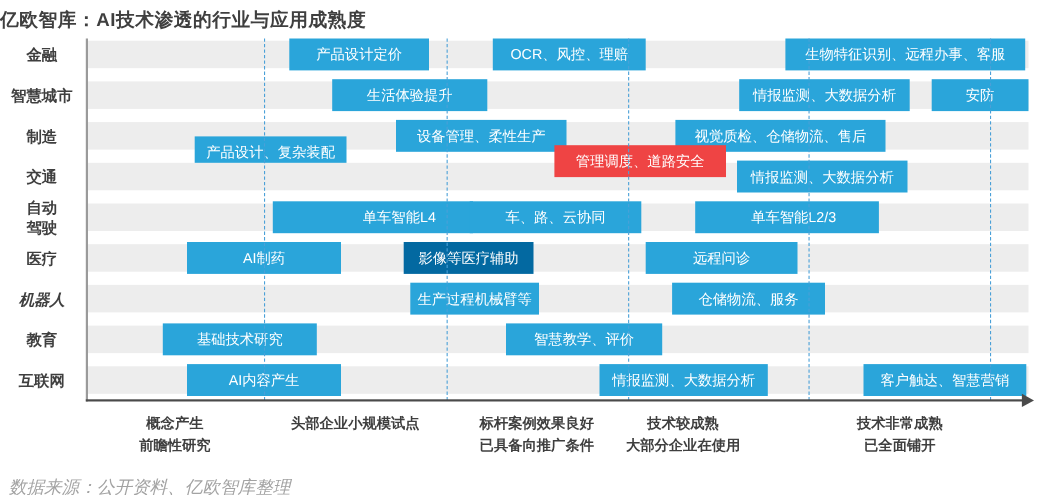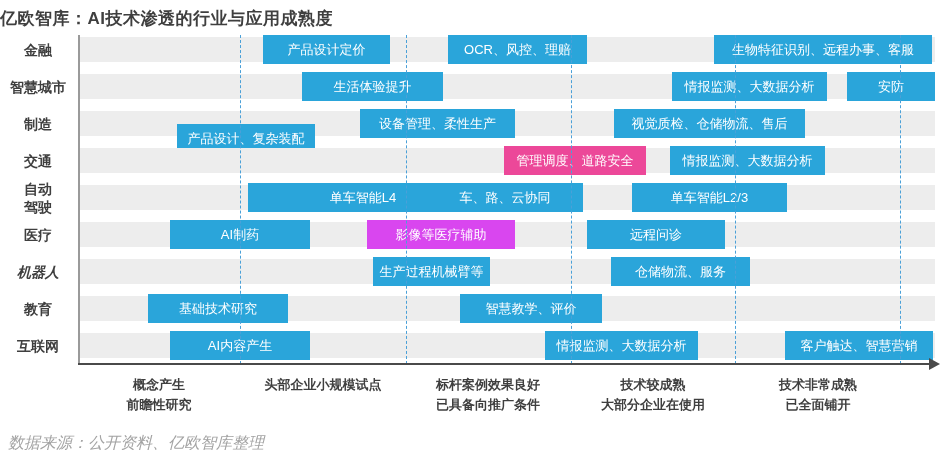--- a/index.html
+++ b/index.html
@@ -37,32 +37,32 @@
       <div class="box" style="left: 302px; width: 141px; top: 72px; background: rgb(42, 165, 218); color: rgb(255, 255, 255);">生活体验提升</div>
       <div class="box" style="left: 672px; width: 155px; top: 72px; background: rgb(42, 165, 218); color: rgb(255, 255, 255);">情报监测、大数据分析</div>
       <div class="box" style="left: 847px; width: 88px; top: 72px; background: rgb(42, 165, 218); color: rgb(255, 255, 255);">安防</div>
       <div class="row-band" style="top: 111px; background: rgb(237, 237, 237);"></div>
       <div class="row-label" style="color: rgb(63, 63, 63); top: 123.5px; transform: translateY(-50%);">制造</div>
       <div class="box" style="left: 177px; width: 138px; top: 124px; background: rgb(42, 165, 218); color: rgb(255, 255, 255);">产品设计、复杂装配</div>
       <div class="box" style="left: 360px; width: 155px; top: 109px; background: rgb(42, 165, 218); color: rgb(255, 255, 255);">设备管理、柔性生产</div>
       <div class="box" style="left: 614px; width: 191px; top: 109px; background: rgb(42, 165, 218); color: rgb(255, 255, 255);">视觉质检、仓储物流、售后</div>
       <div class="row-band" style="top: 148px; background: rgb(237, 237, 237);"></div>
       <div class="row-label" style="color: rgb(63, 63, 63); top: 160.5px; transform: translateY(-50%);">交通</div>
-      <div class="box" style="left: 504px; width: 142px; top: 146px; background: #ec4899; color: rgb(255, 255, 255);">管理调度、道路安全</div>
+      <div class="box" style="left: 504px; width: 156px; top: 132px; background: #ef4444; color: rgb(255, 255, 255);">管理调度、道路安全</div>
       <div class="box" style="left: 670px; width: 155px; top: 146px; background: rgb(42, 165, 218); color: rgb(255, 255, 255);">情报监测、大数据分析</div>
       <div class="row-band" style="top: 185px; background: rgb(237, 237, 237);"></div>
       <div class="row-label" style="color: rgb(63, 63, 63); top: 197.5px; transform: translateY(-50%);">自动
 驾驶</div>
       <div class="box" style="left: 248px; width: 134px; top: 183px; background: rgb(42, 165, 218); color: rgb(255, 255, 255); padding-left: 48px;">单车智能L4</div>
       <div class="box" style="left: 427px; width: 156px; top: 183px; background: rgb(42, 165, 218); color: rgb(255, 255, 255);">车、路、云协同</div>
-      <div class="box" style="left: 632px; width: 155px; top: 183px; background: rgb(42, 165, 218); color: rgb(255, 255, 255);">单车智能L2/3</div>
+      <div class="box" style="left: 632px; width: 155px; top: 183px; background: rgb(42, 165, 218); color: rgb(255, 255, 255); padding-left: 12px;">单车智能L2/3</div>
       <div class="row-band" style="top: 222px; background: rgb(237, 237, 237);"></div>
       <div class="row-label" style="color: rgb(63, 63, 63); top: 234.5px; transform: translateY(-50%);">医疗</div>
       <div class="box" style="left: 170px; width: 140px; top: 220px; background: rgb(42, 165, 218); color: rgb(255, 255, 255);">AI制药</div>
-      <div class="box" style="left: 367px; width: 148px; top: 220px; background: #d946ef; color: rgb(255, 255, 255);">影像等医疗辅助</div>
+      <div class="box" style="left: 367px; width: 118px; top: 220px; background: #0369a1; color: rgb(255, 255, 255);">影像等医疗辅助</div>
       <div class="box" style="left: 587px; width: 138px; top: 220px; background: rgb(42, 165, 218); color: rgb(255, 255, 255);">远程问诊</div>
       <div class="row-band" style="top: 259px; background: rgb(237, 237, 237);"></div>
       <div class="row-label" style="color: rgb(63, 63, 63); top: 271.5px; transform: translateY(-50%); font-style: italic;">机器人</div>
       <div class="box" style="left: 373px; width: 117px; top: 257px; background: rgb(42, 165, 218); color: rgb(255, 255, 255);">生产过程机械臂等</div>
       <div class="box" style="left: 611px; width: 139px; top: 257px; background: rgb(42, 165, 218); color: rgb(255, 255, 255);">仓储物流、服务</div>
       <div class="row-band" style="top: 296px; background: rgb(237, 237, 237);"></div>
       <div class="row-label" style="color: rgb(63, 63, 63); top: 308.5px; transform: translateY(-50%);">教育</div>
       <div class="box" style="left: 148px; width: 140px; top: 294px; background: rgb(42, 165, 218); color: rgb(255, 255, 255);">基础技术研究</div>
       <div class="box" style="left: 460px; width: 142px; top: 294px; background: rgb(42, 165, 218); color: rgb(255, 255, 255);">智慧教学、评价</div>
       <div class="row-band" style="top: 333px; background: rgb(237, 237, 237);"></div>
@@ -76,19 +76,19 @@
       <div class="gridline" style="left: 735px; border-left: 1px dashed rgb(74, 160, 216);"></div>
       <div class="gridline" style="left: 900px; border-left: 1px dashed rgb(74, 160, 216);"></div>
       <div class="vaxis" style="background: rgb(154, 154, 154);"></div>
       <div class="haxis" style="background: rgb(74, 74, 74);"></div>
       <div class="harrow" style="border-left: 11px solid rgb(74, 74, 74);"></div>
       <div class="stage-label" style="left: 49px; color: rgb(63, 63, 63);">概念产生
 前瞻性研究</div>
       <div class="stage-label" style="left: 213px; color: rgb(63, 63, 63);">头部企业小规模试点</div>
       <div class="stage-label" style="left: 378px; color: rgb(63, 63, 63);">标杆案例效果良好
 已具备向推广条件</div>
-      <div class="stage-label" style="left: 543px; color: rgb(63, 63, 63);">技术较成熟
+      <div class="stage-label" style="left: 511px; color: rgb(63, 63, 63);">技术较成熟
 大部分企业在使用</div>
       <div class="stage-label" style="left: 708px; color: rgb(63, 63, 63);">技术非常成熟
 已全面铺开</div>
     </div>
   <div class="footer" style="color: rgb(163, 163, 163);">数据来源：公开资料、亿欧智库整理</div>
 </div>
 
 </body></html>

